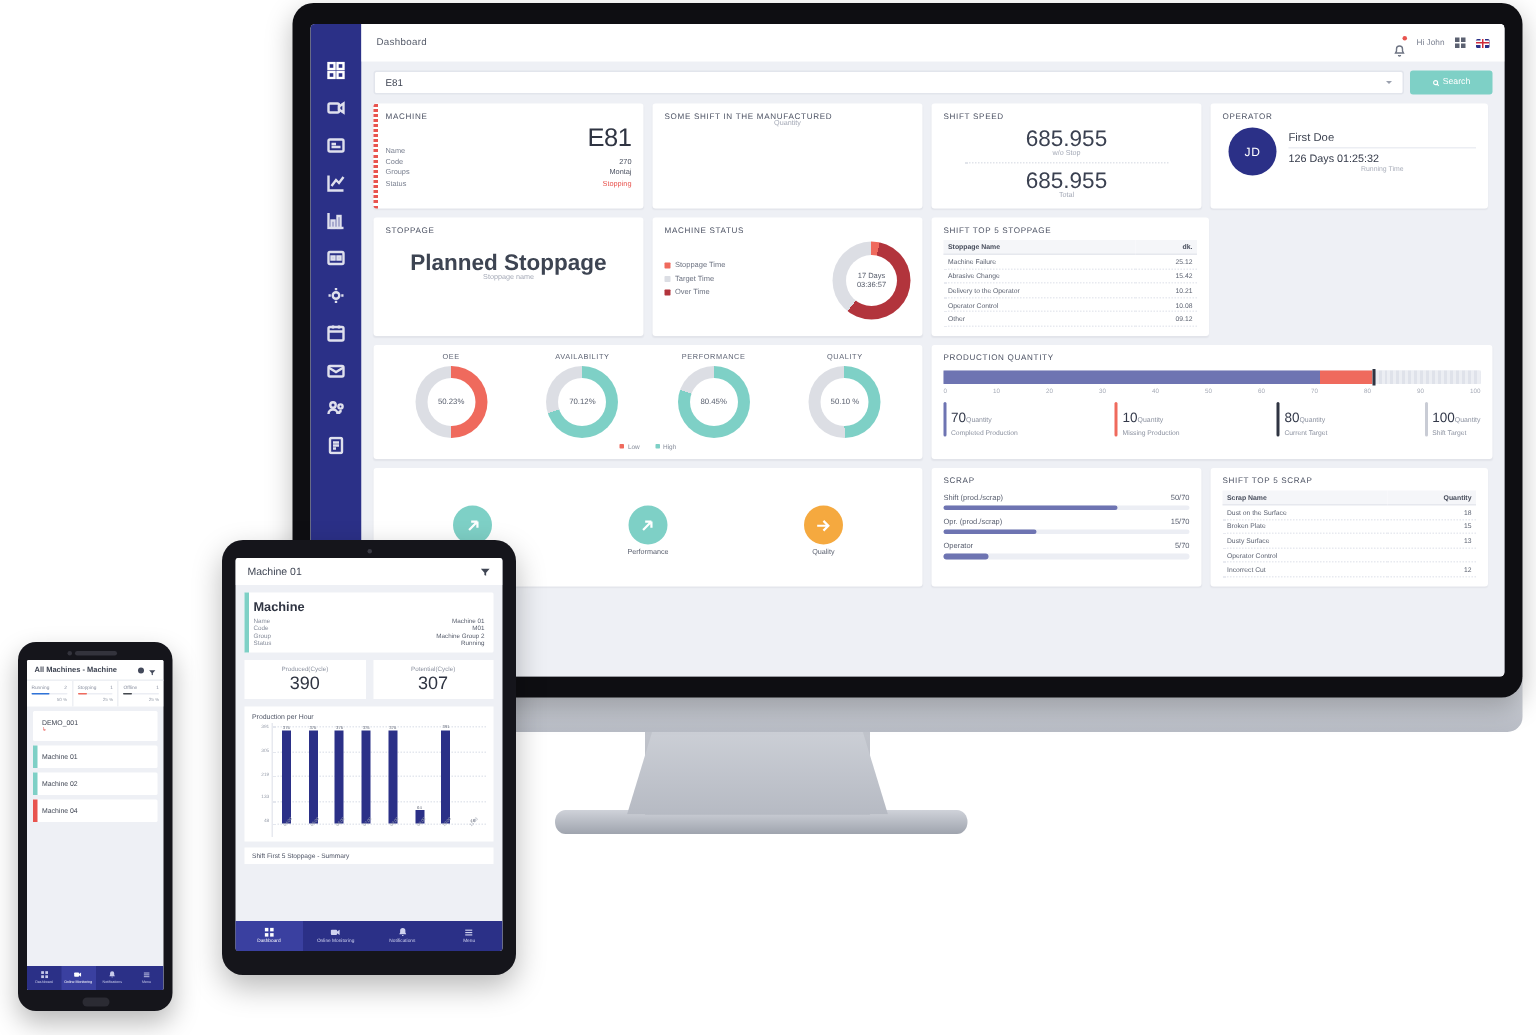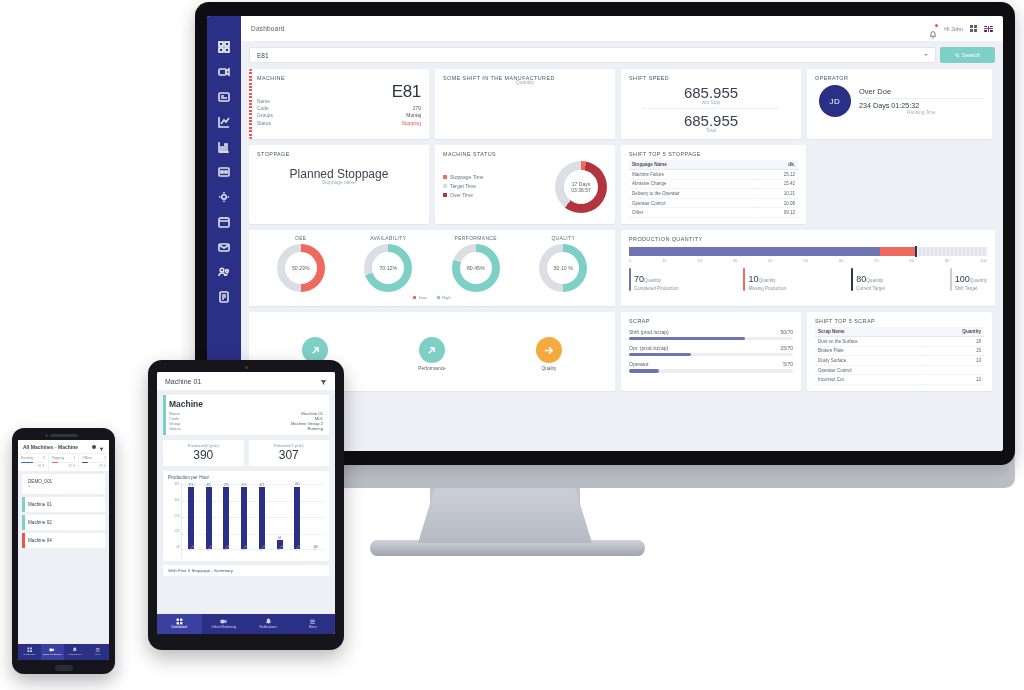--- a/index.html
+++ b/index.html
@@ -88,21 +88,21 @@
   .c-operator { width:185px; }
   .op-wrap { display:flex; align-items:center; gap:8px; margin-top:4px; padding-left:4px;}
   .avatar { width:32px; height:32px; border-radius:50%; background:#2b3087; color:#fff;
      display:flex; align-items:center; justify-content:center; font-size:8px; letter-spacing:.5px;}
   .op-name { font-size:7.5px; color:#3c4250; border-bottom:1px solid #eceef3; padding-bottom:2px;}
   .op-time { font-size:7.2px; color:#343a49; margin-top:2px; }
   .op-sub { font-size:4.6px; color:#a9aeba; text-align:center; }
 
   
   .c-stoppage { width:180px; text-align:center; }
-  .stop-name { font-size:12px; color:#3d4452; font-weight:400; margin-top:10px; }
+  .stop-name { font-size:15px; color:#3d4452; font-weight:700; margin-top:10px; }
   .c-status { width:180px; }
   .status-inner { display:flex; align-items:center; justify-content:space-between; margin-top:4px;}
   .legend-item { display:flex; align-items:center; gap:3px; font-size:5px; color:#6d7382;
      margin-bottom:3px; }
   .sw { width:4px; height:4px; border-radius:.5px; }
   .donut-wrap { position:relative; width:52px; height:52px; }
   .donut-hole { position:absolute; inset:9px; background:#fff; border-radius:50%;
      display:flex; flex-direction:column; align-items:center; justify-content:center; }
   .dh1 { font-size:5px; color:#555b6a; }
   .dh2 { font-size:5px; color:#555b6a; }
@@ -406,22 +406,22 @@
               <div class="divider-dash"></div>
               <div class="huge">685.955</div>
               <div class="sub">Total</div>
             </div>
 
             <div class="card c-operator">
               <div class="card-title">OPERATOR</div>
               <div class="op-wrap">
                 <div class="avatar">JD</div>
                 <div style="flex:1">
-                  <div class="op-name">Over Doe</div>
-                  <div class="op-time">234 Days 01:25:32</div>
+                  <div class="op-name">First Doe</div>
+                  <div class="op-time">126 Days 01:25:32</div>
                   <div class="op-sub">Running Time</div>
                 </div>
               </div>
             </div>
           </div>
 
           <div class="row">
             <div class="card c-stoppage">
               <div class="card-title" style="text-align:left">STOPPAGE</div>
               <div class="stop-name">Planned Stoppage</div>

